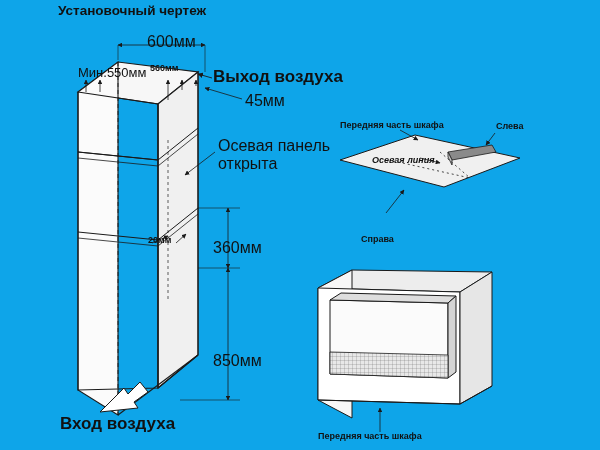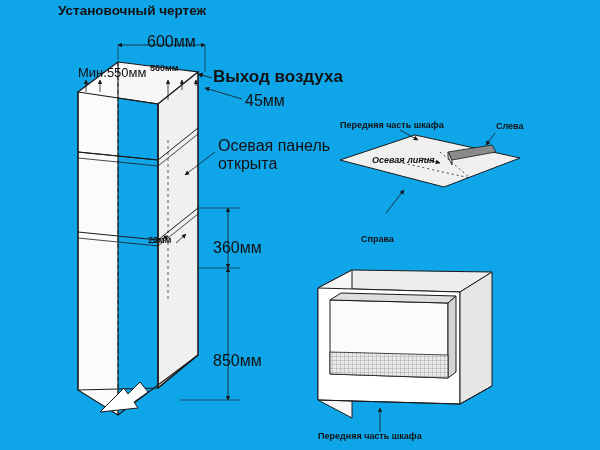--- a/index.html
+++ b/index.html
@@ -194,20 +194,21 @@
   <div class="lbl big" style="left:213px; top:68px;">Выход воздуха</div>
   <div class="lbl med" style="left:245px; top:92px;">45мм</div>
 
   <div class="lbl med" style="left:218px; top:137px;">Осевая панель</div>
   <div class="lbl med" style="left:218px; top:155px;">открыта</div>
 
   <div class="lbl sm" style="left:148px; top:236px;">20мм</div>
   <div class="lbl med" style="left:213px; top:239px;">360мм</div>
   <div class="lbl med" style="left:213px; top:352px;">850мм</div>
 
+  <div class="lbl big" style="left:60px; top:415px;">Вход воздуха</div>
 
   <div class="lbl sm" style="left:340px; top:121px;">Передняя часть шкафа</div>
   <div class="lbl sm" style="left:496px; top:122px;text-align:right;">Слева</div>
   <div class="lbl sm italic" style="left:372px; top:156px;text-align:center;">Осевая линия</div>
   <div class="lbl sm" style="left:361px; top:205px;margin-top:30px;">Справа</div>
 
   <div class="lbl sm" style="left:318px; top:432px;">Передняя часть шкафа</div>
 
 </div>
 

